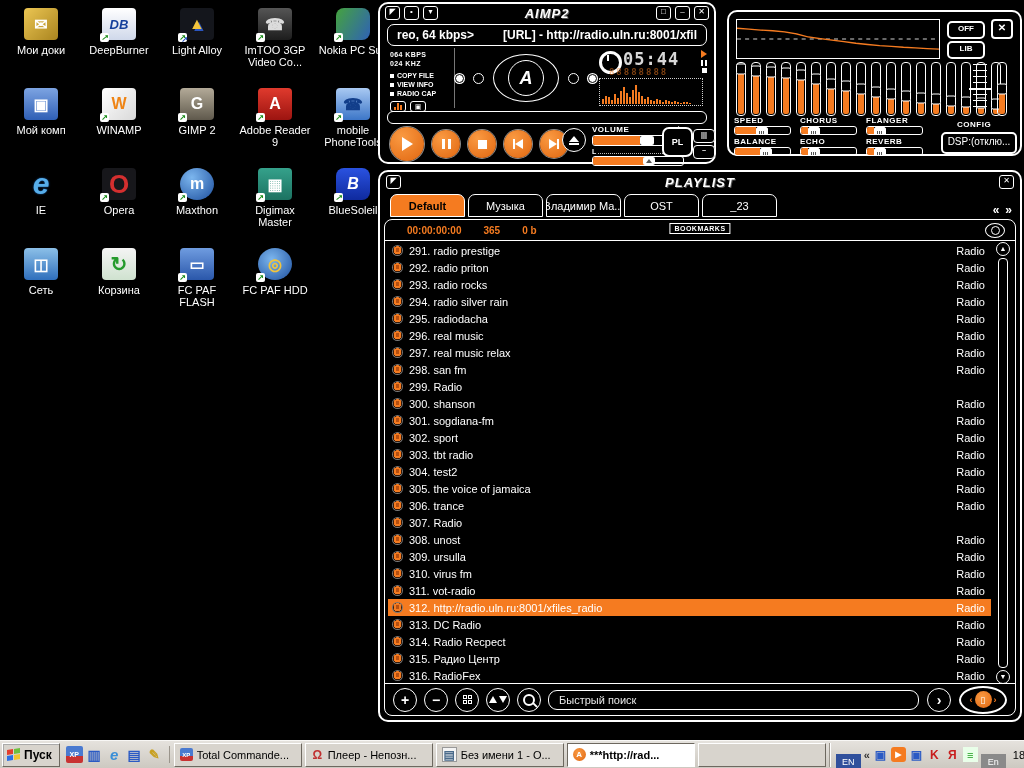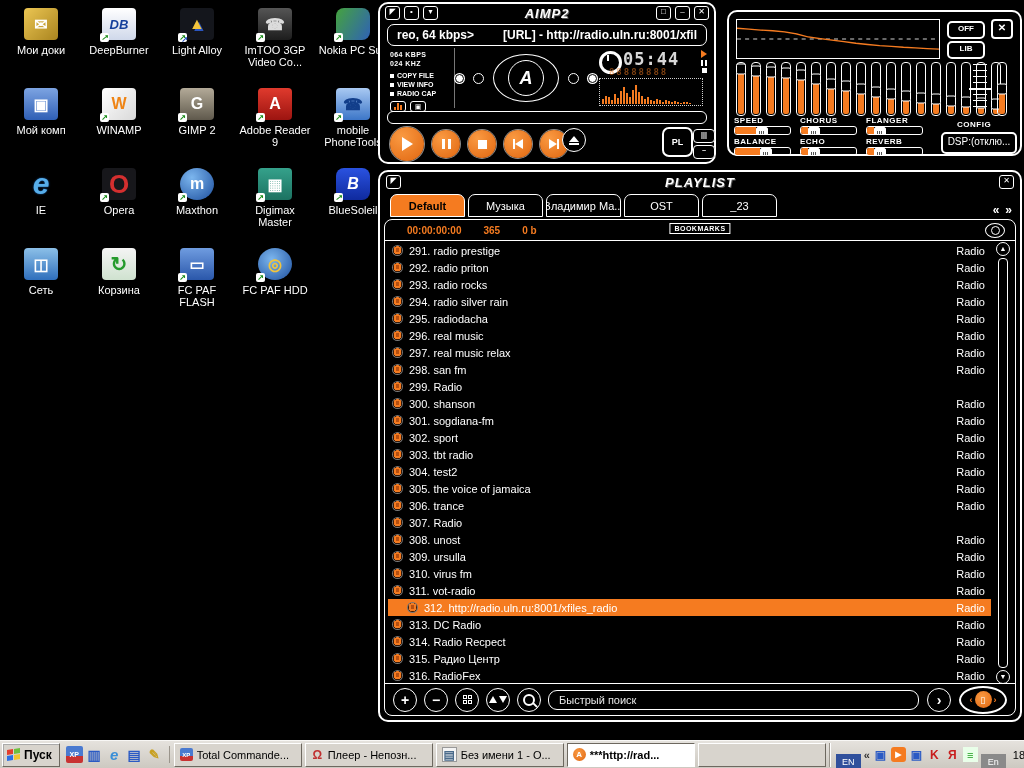--- a/index.html
+++ b/index.html
@@ -168,21 +168,21 @@
              color:#fff;font-size:7px;font-weight:bold;letter-spacing:.5px;background:#000;}
   .eye-ico{position:absolute;right:10px;top:3px;width:18px;height:13px;border:1px solid #fff;border-radius:50%;
            display:flex;align-items:center;justify-content:center;}
   .eye-ico i{width:7px;height:7px;border:1px solid #fff;border-radius:50%;}
   .pl-list{position:absolute;left:3px;right:24px;top:22px;height:442px;overflow:hidden;}
   .pl-row{height:17px;display:flex;align-items:center;color:#fff;font-size:11px;white-space:nowrap;}
   .pl-row .bullet{width:9px;height:9px;border-radius:50%;margin:0 7px 0 5px;flex:none;
       background:radial-gradient(circle at 50% 45%,#b64f10 0 2px,#f57b20 2px 4px,#3a1a05 4px);box-shadow:0 0 0 1px #777;}
   .pl-row .name{flex:1;overflow:hidden;}
   .pl-row .rtype{margin-right:6px;}
-  .pl-row.selected{background:#f57b20;padding-left:15px;}
+  .pl-row.selected{background:#f57b20;}
   .pl-scroll{position:absolute;right:6px;top:22px;height:442px;width:13px;}
   .scr-circle{position:absolute;left:0;width:12px;height:12px;border:1px solid #fff;border-radius:50%;color:#fff;
               font-size:7px;line-height:11px;text-align:center;background:#000;}
   .scr-track{position:absolute;left:2px;top:16px;bottom:16px;width:8px;border:1px solid #fff;border-radius:4px;}
   .pl-toolbar{position:absolute;left:0;right:0;bottom:0;height:32px;border-top:1px solid #fff;
               display:flex;align-items:center;padding:0 8px;box-sizing:border-box;}
   .round-btn{width:22px;height:22px;border:1px solid #fff;border-radius:50%;color:#fff;background:#000;
              display:flex;align-items:center;justify-content:center;font-size:14px;font-weight:bold;margin-right:7px;flex:none;}
   .grid-ico{display:grid;grid-template-columns:4px 4px;grid-gap:1px;}
   .grid-ico i{width:4px;height:4px;border:1px solid #fff;box-sizing:border-box;}
@@ -540,20 +540,41 @@
     <div class="cbtn small" style="left:160px;top:5px;width:28px;height:28px;">
         <div class="ico-next">
           <i></i>
           <b></b>
         </div>
       </div>
     <div class="eject">
         <i></i>
         <b></b>
       </div>
+    <div class="vol-zone">
+      <div class="vol-head">
+        <span class="skin-label">VOLUME</span>
+        <span class="spk"></span>
+      </div>
+      <div class="vol-bar">
+        <div class="vol-fill" id="vol-fill" style="width: 52%;"></div>
+        <div class="vol-knob" id="vol-knob" style="left: 52%;"></div>
+      </div>
+      <div class="bal-head">
+        <span>L</span>
+        <span class="bal-dots"></span>
+        <span>R</span>
+      </div>
+      <div class="bal-bar">
+        <div class="vol-fill" id="bal-fill" style="width: 62%;"></div>
+        <div class="bal-knob" id="bal-knob" style="left: 56%;">
+            <i></i>
+          </div>
+      </div>
+    </div>
     <div class="pl-btn">PL</div>
     <div class="sq-btn" style="left:313px;top:4px;">|||</div>
     <div class="sq-btn" style="left:313px;top:20px;">~</div>
   </div>
 </div>
 
 <div class="win" id="eq-win">
   <div class="eq-graph">
     <svg viewBox="0 0 100 34" preserveAspectRatio="none">
       <line x1="0" y1="17" x2="100" y2="17" stroke="#cfcfcf" stroke-width="0.8" stroke-dasharray="2,2"></line>

